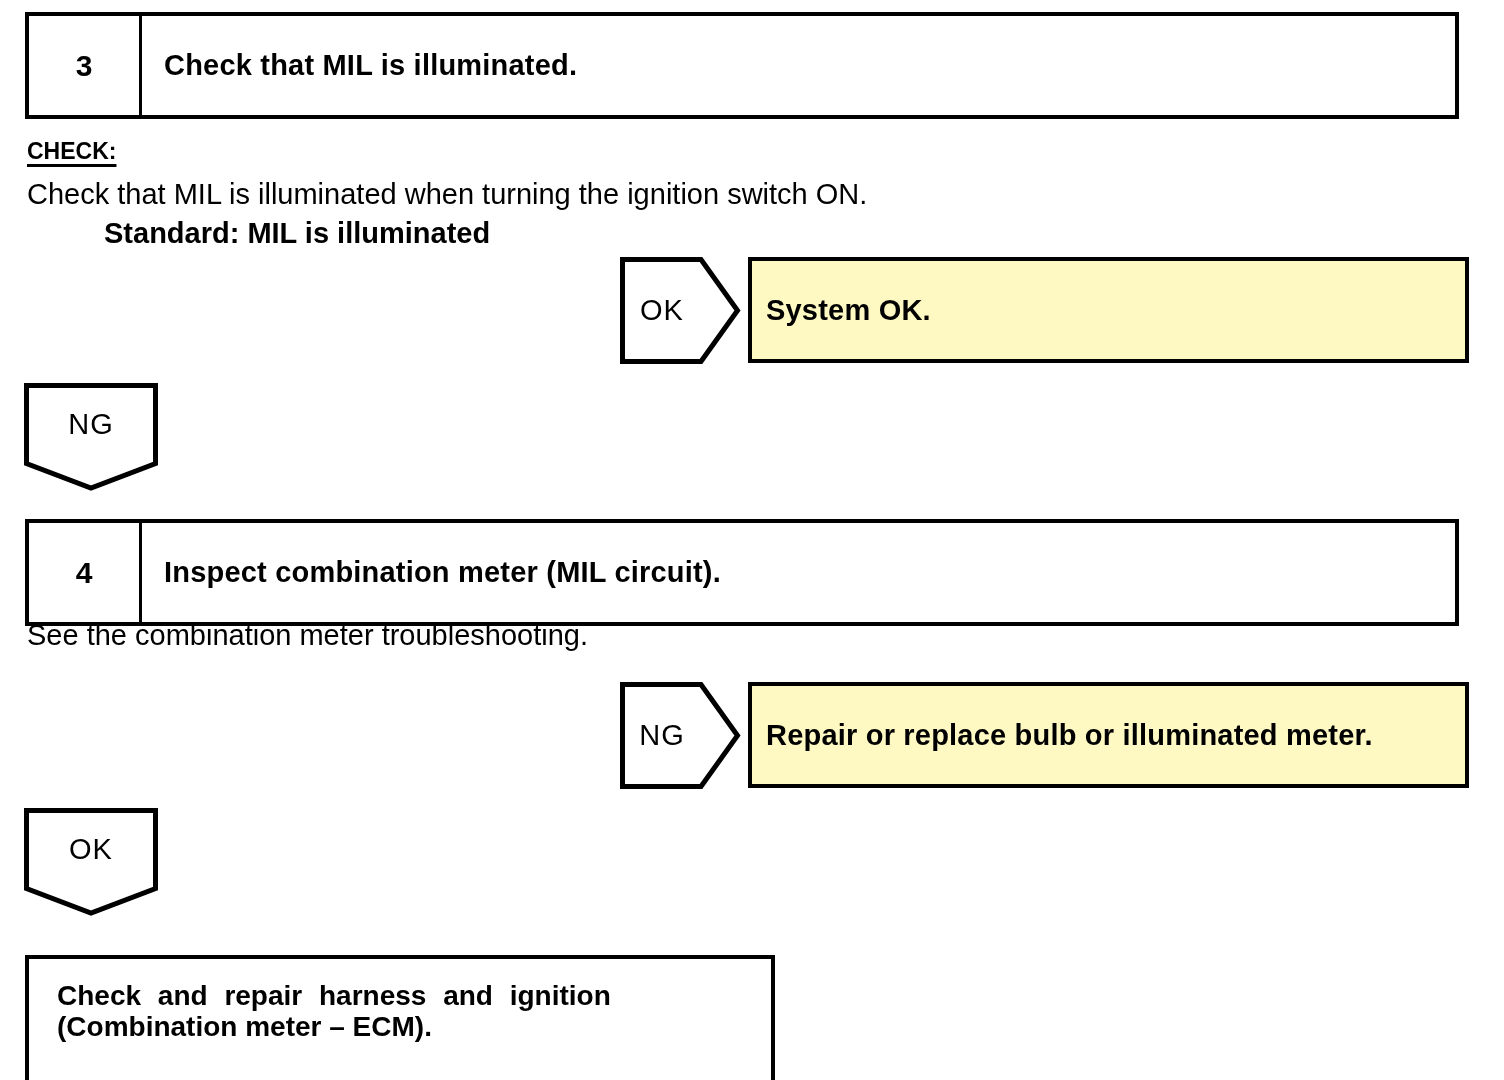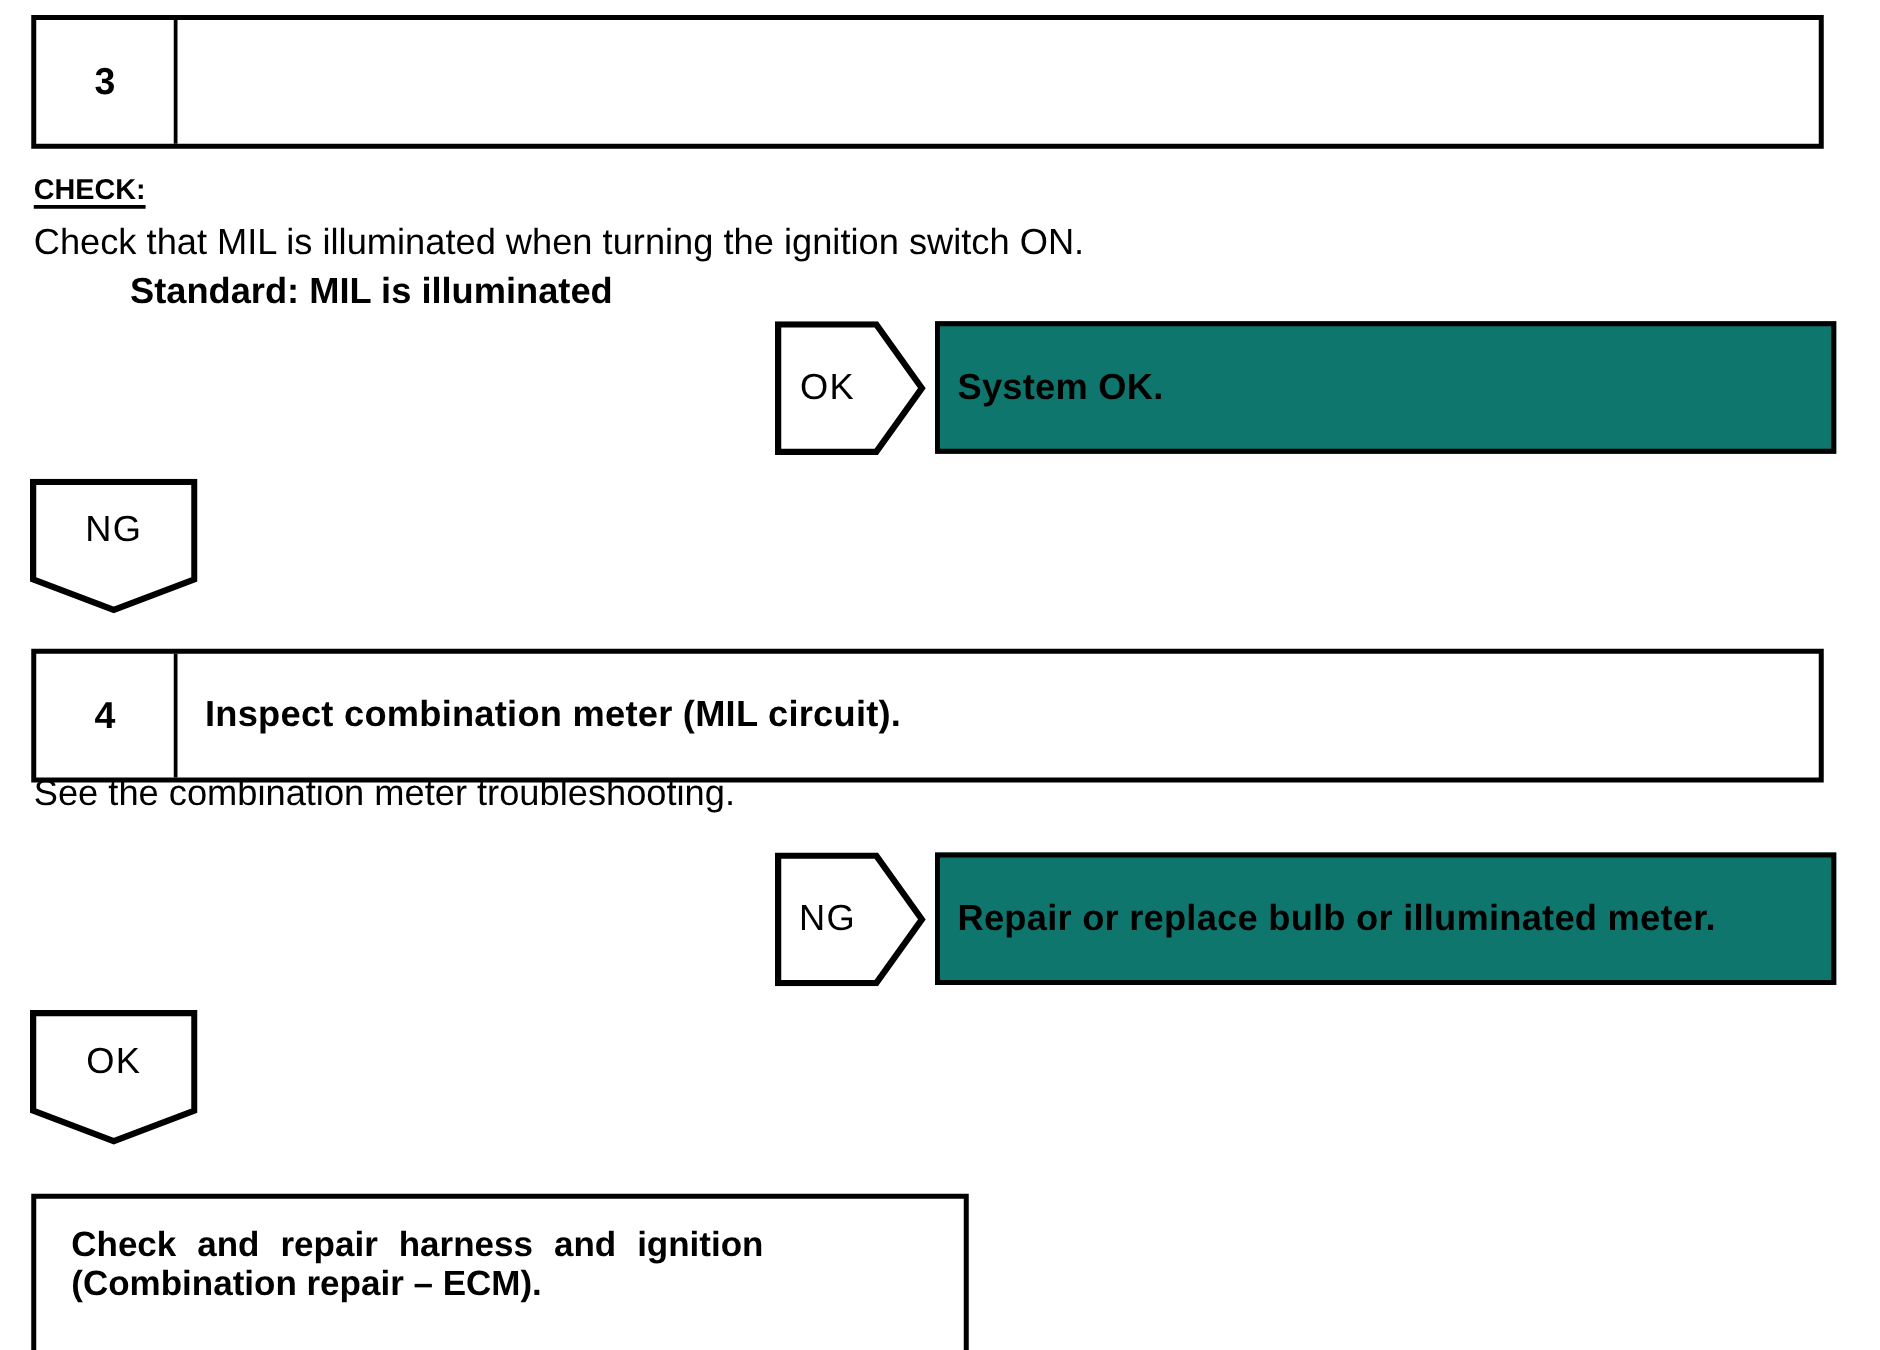--- a/index.html
+++ b/index.html
@@ -26,21 +26,21 @@
   
   .check-heading{
     left:27px;top:138px;font-weight:bold;font-size:23px;
     text-decoration:underline;text-underline-offset:5px;text-decoration-thickness:3px;
   }
   .body-line{font-size:29px;}
   .standard-line{font-weight:bold;font-size:29px;}
   
   .result-box{
     position:absolute;left:748px;width:699px;height:98px;
-    border:4px solid #000;background:#0f766e;display:flex;align-items:center;
+    border:4px solid #000;background:#fef9c3;display:flex;align-items:center;
     padding-left:14px;font-weight:bold;font-size:29px;letter-spacing:0.2px;
   }
   
   .connector{position:absolute;}
   .connector svg{display:block;}
   .connector .lbl{
     position:absolute;display:flex;align-items:center;justify-content:center;
     font-weight:normal;font-size:29px;letter-spacing:1px;
   }
   .right-connector .lbl{left:0;top:0;width:84px;height:100%;}
@@ -58,20 +58,21 @@
     font-weight:bold;font-size:28px;white-space:nowrap;line-height:31px;
   }
 </style>
 </head>
 <body>
 
 <div class="page">
 
   <div class="step-box" style="top:12px;">
     <div class="step-num">3</div>
+    <div class="step-title">Check that MIL is illuminated.</div>
   </div>
 
   <div class="abs check-heading">CHECK:</div>
   <div class="abs standard-line" style="left:104px;top:217px;">Standard: MIL is illuminated</div>
   <div class="abs body-line" style="left:27px;top:178px;">Check that MIL is illuminated when turning the ignition switch ON.</div>
 
   <div class="connector right-connector abs" style="left:620px;top:257px;">
     <svg width="122" height="107" viewBox="0 0 122 107">
       <polygon points="2.5,2.5 81,2.5 117.5,53.5 81,104.5 2.5,104.5" fill="#ffffff" stroke="#000000" stroke-width="5"></polygon>
     </svg>
@@ -107,16 +108,16 @@
 
   <div class="connector down-connector abs" style="left:24px;top:808px;">
     <svg width="134" height="108" viewBox="0 0 134 108">
       <polygon points="2.5,2.5 131.5,2.5 131.5,80.5 67,105 2.5,80.5" fill="#ffffff" stroke="#000000" stroke-width="5"></polygon>
     </svg>
     <div class="lbl">OK</div>
   </div>
 
   <div class="final-box">
     <div class="line1">Check and repair harness and ignition</div>
-    <div class="line2">(Combination repair – ECM).</div>
+    <div class="line2">(Combination meter – ECM).</div>
   </div>
 
 </div>
 
 </body></html>

